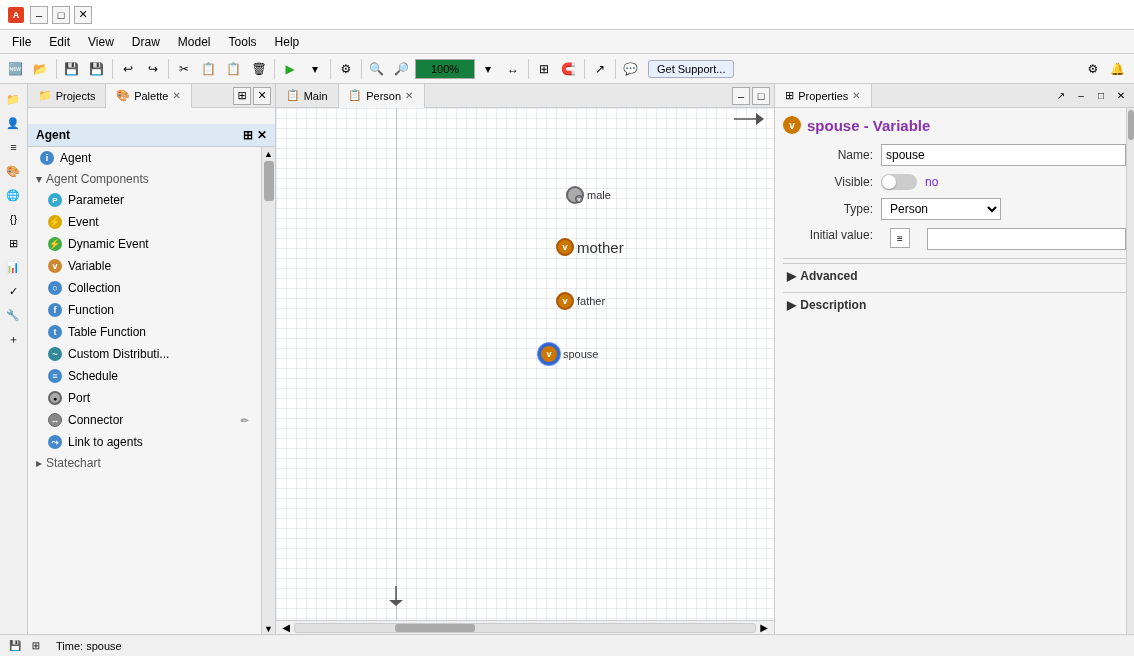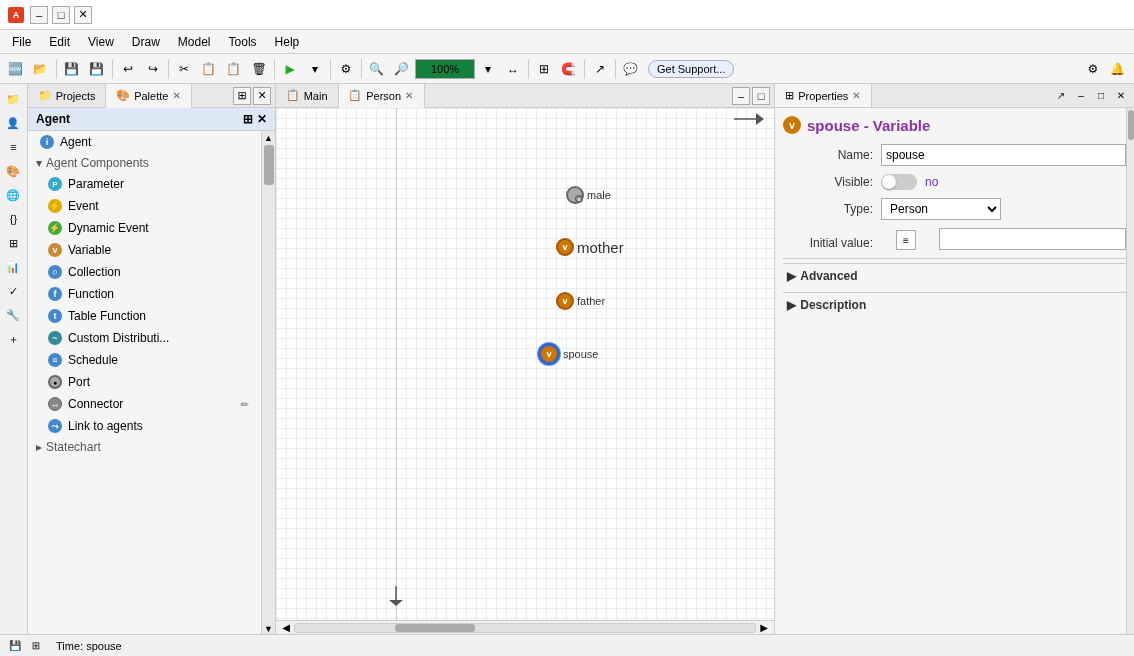--- a/index.html
+++ b/index.html
@@ -367,32 +367,32 @@
       pointer-events: none;
     }
 
     .get-support-btn {
       display: flex;
       align-items: center;
       gap: 4px;
       padding: 2px 8px;
       background: #e8f0ff;
       border: 1px solid #aac;
-      border-radius: 9px;
+      border-radius: 3px;
       cursor: pointer;
       font-size: 11px;
       margin-left: 4px;
     }
 
     
     .props-initial-row {
       display: flex;
-      align-items: flex-end;
+      align-items: flex-start;
       margin-bottom: 8px;
-      gap: 23px;
+      gap: 17px;
     }
     .props-expr-btn {
       width: 20px; height: 20px;
       border: 1px solid #aaa;
       background: white;
       display: flex; align-items: center; justify-content: center;
       font-size: 10px; cursor: pointer;
     }
     .props-initial-input {
       flex: 1; height: 22px;
@@ -505,21 +505,21 @@
           <span>🎨</span>
           <span>Palette</span>
           <span class="tab-close">✕</span>
         </div>
         <div style="margin-left:auto;display:flex;align-items:center;padding-right:4px;gap:2px;">
           <div class="title-bar-btn">⊞</div>
           <div class="title-bar-btn">✕</div>
         </div>
       </div>
 
-      <div style="display:flex;flex-direction:column;flex:1;overflow:hidden;">
+      <div style="display:flex;flex-direction:column;flex:1;overflow:hidden;margin-top:16px;">
         <div class="palette-header">
           <span>Agent</span>
           <div class="palette-header-icons">
             <span style="cursor:pointer;">⊞</span>
             <span style="cursor:pointer;">✕</span>
           </div>
         </div>
         <div class="palette-scroll-container">
           <div class="palette-items-list">
 

